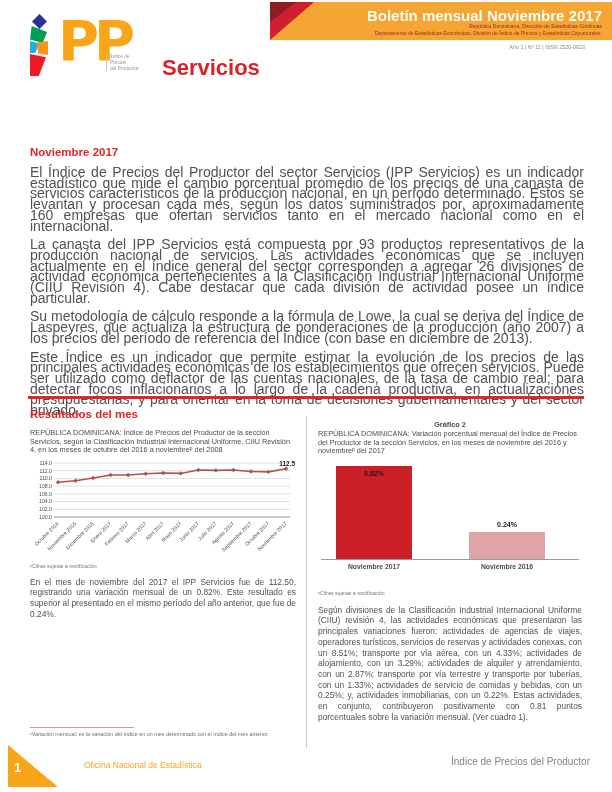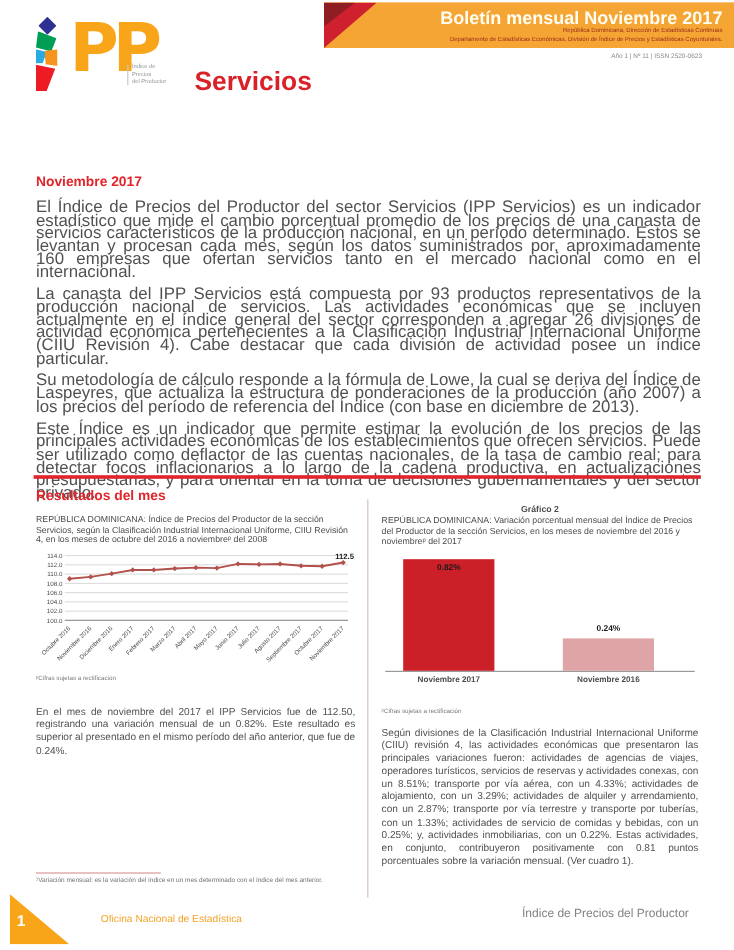--- a/index.html
+++ b/index.html
@@ -44,21 +44,21 @@
 
   
   .coldiv{position:absolute;left:306px;top:416px;width:1px;height:332px;background:#d8c3c3;}
   .col-left{position:absolute;left:30px;top:408px;width:266px;}
   .col-right{position:absolute;left:318px;top:420px;width:264px;}
   .g-label{font-size:7.3px;font-weight:bold;text-align:center;color:#4c4c4e;margin:0 0 1px 0;}
   .g-title{font-size:7.3px;line-height:8.6px;color:#4c4c4e;margin:0 0 4px 0;}
   .col-left .g-label{margin-top:15px;}
   .footnote{font-size:5.2px;color:#77787a;margin-top:2px;}
   .body-par{font-size:8.4px;line-height:10.7px;text-align:justify;color:#515154;}
-  .col-left .body-par{margin-top:19px;}
+  .col-left .body-par{margin-top:8px;}
   .col-right .body-par{margin-top:9px;}
 
   
   #line-chart{display:block;margin-top:2px;}
   .ax{font-size:5.2px;fill:#4c4c4e;font-family:"Liberation Sans",sans-serif;}
   .endlbl{font-size:6.4px;font-weight:bold;fill:#1a1a1a;font-family:"Liberation Sans",sans-serif;}
 
   
   #bar-chart{position:relative;width:258px;height:110px;margin:10px auto 0 auto;}
   #bar-chart .baseline{position:absolute;left:0;top:93px;width:100%;height:1px;background:#9a9a9a;}
@@ -69,21 +69,21 @@
 
   
   .fn1-rule{position:absolute;left:30px;top:727px;width:104px;height:1px;background:#d79a9a;}
   .fn1{position:absolute;left:30px;top:731px;width:266px;font-size:5.4px;line-height:6.6px;color:#6f7072;}
 
   
   .pagetri{position:absolute;left:8px;top:745px;width:50px;height:42px;background:#f9a51a;
       clip-path:polygon(0 0,0 100%,100% 100%);}
   .pagenum{position:absolute;left:14px;top:760px;font-size:13px;font-weight:bold;color:#ffffff;}
   .foot-left{position:absolute;left:72px;top:760px;font-size:8.5px;color:#f4a428;margin-left:12px;}
-  .foot-right{position:absolute;right:38px;top:756px;font-size:10px;color:#808285;}
+  .foot-right{position:absolute;right:22px;top:756px;font-size:10px;color:#808285;}
 </style>
 </head>
 <body>
 
 <div class="page">
 
   <div class="mosaic">
     <i class="m1"></i>
       <i class="m2"></i>
       <i class="m3"></i>

